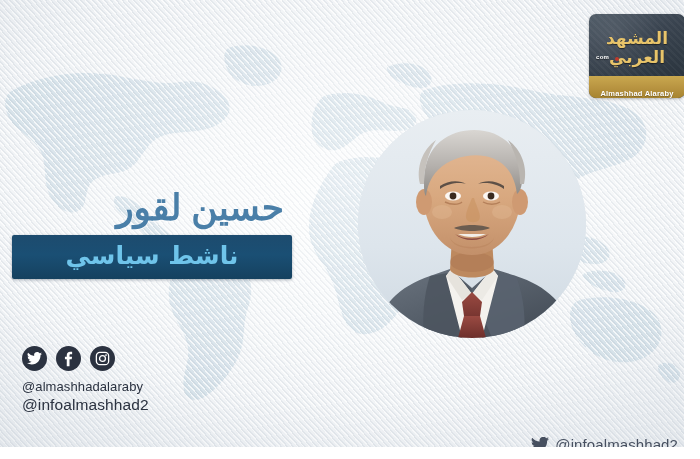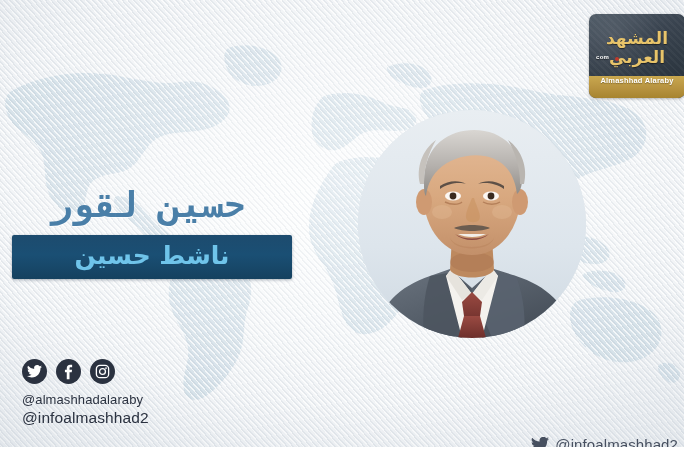--- a/index.html
+++ b/index.html
@@ -117,21 +117,21 @@
     border-radius: 50%;
   }
   .logo-banner {
     position: absolute;
     left: 0; right: 0;
     bottom: 0;
     height: 22px;
     background: linear-gradient(180deg, #c9a84f 0%, #b79340 55%, #a7842f 100%);
     border-radius: 0 0 7px 7px;
     display: flex;
-    align-items: flex-start;
+    align-items: flex-end;
     justify-content: center;
   }
   .logo-banner span {
     color: #ffffff;
     font-size: 7.5px;
     font-weight: bold;
     letter-spacing: 0.2px;
     text-shadow: 0 1px 1px rgba(0,0,0,0.3);
   }
 
@@ -166,29 +166,28 @@
   
   .name-block {
     position: absolute;
     left: 12px;
     top: 186px;
     width: 280px;
     text-align: right;
     direction: rtl;
   }
   .person-name {
-    font-family: Liberation Mono, monospace;
+    font-family: Liberation Sans, sans-serif;
     font-size: 36px;
     font-weight: bold;
     color: #4a7fa8;
     line-height: 44px;
     letter-spacing: 0px;
     text-shadow: 0 1px 1px rgba(255,255,255,0.85);
     padding-right: 8px;
-    text-align: center;
   }
   .badge {
     margin-top: 5px;
     display: block;
     background: linear-gradient(180deg, #1d4b6e 0%, #1a4f74 45%, #15415f 100%);
     padding: 6px 14px 8px 14px;
     border-radius: 2px;
     box-shadow: 0 1px 3px rgba(20,40,60,0.35);
   }
   .badge span {
@@ -199,21 +198,21 @@
     line-height: 30px;
     direction: rtl;
     display: block;
     text-align: center;
   }
 
   
   .social {
     position: absolute;
     left: 22px;
-    bottom: 31px;
+    bottom: 44px;
   }
   .social-icons {
     display: flex;
     gap: 9px;
     margin-bottom: 7px;
   }
   .sicon {
     width: 25px;
     height: 25px;
     border-radius: 50%;
@@ -438,21 +437,21 @@
 
         <ellipse cx="84" cy="102" rx="10" ry="7" fill="#e8c2a0" opacity="0.30"></ellipse>
         <ellipse cx="144" cy="102" rx="10" ry="7" fill="#e8c2a0" opacity="0.30"></ellipse>
       </svg>
     </div>
   </div>
 
   <div class="name-block">
     <div class="person-name">حسين لقور</div>
     <div class="badge">
-      <span>ناشط حسين</span>
+      <span>ناشط سياسي</span>
     </div>
   </div>
 
   <div class="social">
     <div class="social-icons">
 
       <div class="sicon">
         <svg width="15" height="13" viewBox="0 0 24 20" aria-hidden="true">
           <path fill="#ffffff" d="M24 2.4a9.8 9.8 0 0 1-2.83.78A4.94 4.94 0 0 0 23.34.37a9.86 9.86 0 0 1-3.13 1.2A4.92 4.92 0 0 0 11.6 6.03 13.96 13.96 0 0 1 1.67.9 4.92 4.92 0 0 0 3.19 7.47 4.9 4.9 0 0 1 .96 6.85v.06a4.93 4.93 0 0 0 3.95 4.83 4.96 4.96 0 0 1-2.22.09 4.93 4.93 0 0 0 4.6 3.42A9.88 9.88 0 0 1 0 17.29 13.94 13.94 0 0 0 7.55 19.5c9.05 0 14-7.5 14-14v-.64A10 10 0 0 0 24 2.4z"></path>
         </svg>

